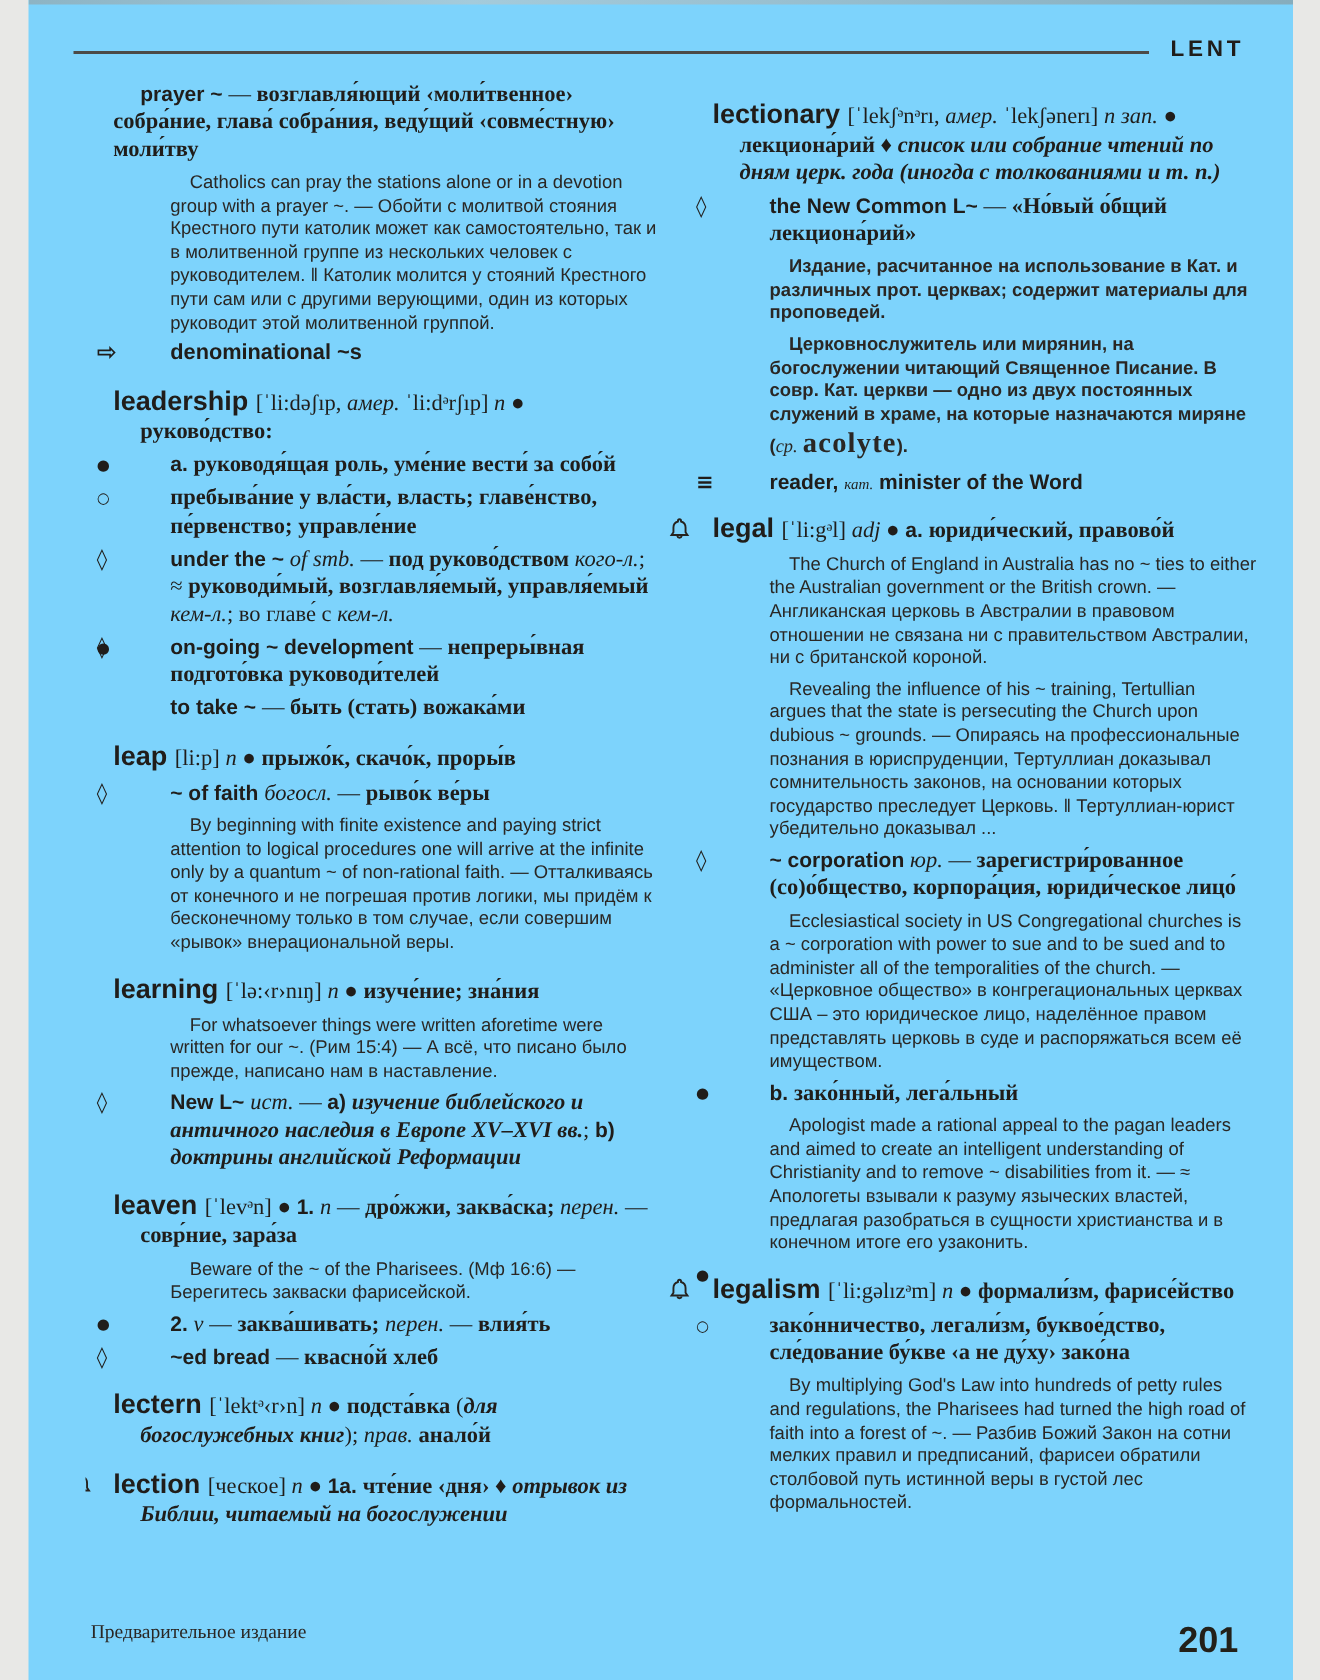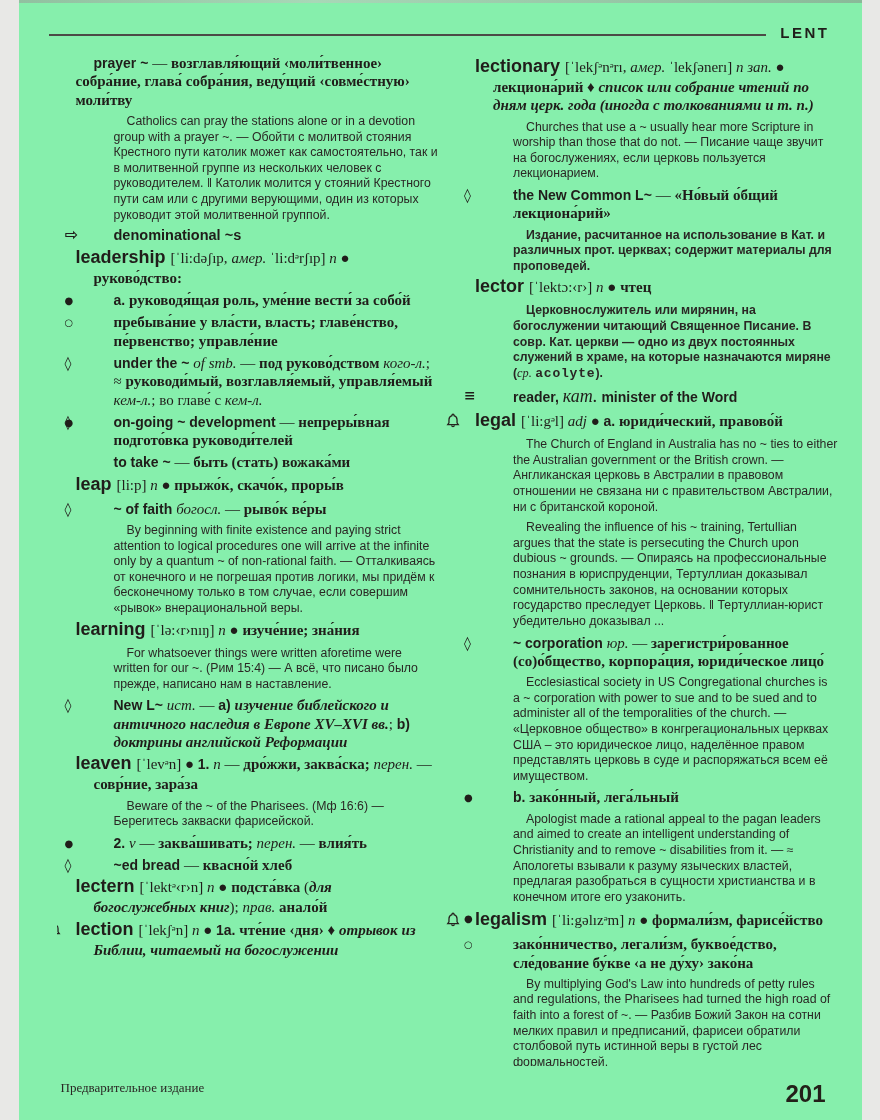--- a/index.html
+++ b/index.html
@@ -1,40 +1,40 @@
 <!DOCTYPE html>
 <html><head>
 <meta charset="utf-8">
 <style>
   html,body{margin:0;padding:0;background:#e8e8e6;}
-  .page{position:relative;width:843px;height:1120px;margin:0 auto;background:#86efac;
+  .page{position:relative;width:843px;height:1120px;margin:0 auto;background:#7dd3fc;
         color:#201d1a;overflow:hidden;font-family:"Liberation Serif",serif;}
   .scan-edge{position:absolute;top:0;left:0;right:0;height:3px;
         background:linear-gradient(to right,#9a9a96,#c4c4c0 35%,#8d8d89);opacity:.55;}
   .header{position:absolute;top:24px;left:30px;right:32px;display:flex;align-items:center;}
   .header .rule{flex:1;height:0;border-top:2px solid #4c4a47;margin-right:14px;margin-top:4px;}
   .header .title{font:700 15px "Liberation Sans",sans-serif;letter-spacing:2.5px;}
   .cols{position:absolute;top:54px;left:38px;right:24px;display:flex;gap:18px;height:1012px;overflow:hidden;}
   .col{flex:1;min-width:0;}
   .blk{position:relative;margin-top:4px;font-size:15px;line-height:1.22;}
-  .head{margin-top:2px;padding-left:37px;text-indent:-18px;}
+  .head{margin-top:12px;padding-left:37px;text-indent:-18px;}
   .cont{padding-left:19px;text-indent:18px;margin-top:0;}
   .sense,.phrase{padding-left:57px;}
   .ex,.note{padding-left:57px;text-indent:13px;font-family:"Liberation Sans",sans-serif;
         font-size:12.3px;line-height:1.27;margin-top:5px;color:#2a2724;}
   .note{font-weight:700;}
   .syn{padding-left:57px;font-family:"Liberation Sans",sans-serif;font-weight:700;font-size:14px;}
   .xref{padding-left:57px;font-family:"Liberation Sans",sans-serif;font-weight:700;font-size:14.5px;}
   .s-H{font-family:"Liberation Sans",sans-serif;font-weight:700;font-size:18px;}
   .s-h{font-family:"Liberation Sans",sans-serif;font-weight:700;font-size:14px;}
   .s-b{font-weight:700;}
   .s-i{font-style:italic;font-weight:400;font-family:"Liberation Serif",serif;}
   .s-bi{font-weight:700;font-style:italic;}
-  .s-eb{font-family:Liberation Mono, monospace;font-weight:700;font-size:13px;letter-spacing:.8px;}
-  .syn .s-i,.deriv .s-i{font-size:18px;}
+  .s-eb{font-family:Liberation Serif, serif;font-weight:700;font-size:19px;letter-spacing:.8px;}
+  .syn .s-i,.deriv .s-i{font-size:10px;}
   .mk{position:absolute;left:8px;top:1px;font-family:"DejaVu Sans",sans-serif;line-height:1;}
   .mk-bullet{font-size:10px;top:5px;}
   .mk-circle{font-size:10px;top:5px;font-weight:700;}
   .mk-diamond{font-size:14px;top:2px;}
   .mk-equiv{font-size:14px;font-weight:700;top:2px;}
   .mk-arrow{font-size:16px;top:0;}
   .mk-bell{top:3px;}
   .footer-left{position:absolute;left:42px;bottom:24px;font:13px "Liberation Serif",serif;color:#2a2724;}
   .page-number{position:absolute;right:36px;bottom:12px;font:700 24px "Liberation Sans",sans-serif;color:#232019;}
 </style>
@@ -68,28 +68,26 @@
         <div class="blk ex"><span class="txt"><span class="s-e">For whatsoever things were written aforetime were written for our ~. (Рим 15:4) — А всё, что писано было прежде, написано нам в наставление.</span></span></div>
         <div class="blk phrase"><span class="mk mk-diamond">◊</span><span class="txt"><span class="s-h">New L~ </span><span class="s-i">ист.</span><span class="s-r"> — </span><span class="s-h">a) </span><span class="s-bi">изучение библейского и античного наследия в Европе XV–XVI вв.</span><span class="s-r">; </span><span class="s-h">b) </span><span class="s-bi">доктрины английской Реформации</span></span></div>
         <div class="blk head"><span class="txt"><span class="s-H">leaven </span><span class="s-r">[ˈlevᵊn] ● </span><span class="s-h">1. </span><span class="s-i">n</span><span class="s-r"> — </span><span class="s-b">дро́жжи, заква́ска; </span><span class="s-i">перен.</span><span class="s-r"> — </span><span class="s-b">совр́ние, зара́за</span></span></div>
         <div class="blk ex"><span class="txt"><span class="s-e">Beware of the ~ of the Pharisees. (Мф 16:6) — Берегитесь закваски фарисейской.</span></span></div>
         <div class="blk sense"><span class="mk mk-bullet">●</span><span class="txt"><span class="s-h">2. </span><span class="s-i">v</span><span class="s-r"> — </span><span class="s-b">заква́шивать; </span><span class="s-i">перен.</span><span class="s-r"> — </span><span class="s-b">влия́ть</span></span></div>
         <div class="blk phrase"><span class="mk mk-diamond">◊</span><span class="txt"><span class="s-h">~ed bread </span><span class="s-r">— </span><span class="s-b">квасно́й хлеб</span></span></div>
         <div class="blk head"><span class="txt"><span class="s-H">lectern </span><span class="s-r">[ˈlektᵊ‹r›n] </span><span class="s-i">n</span><span class="s-r"> ● </span><span class="s-b">подста́вка </span><span class="s-r">(</span><span class="s-bi">для богослужебных книг</span><span class="s-r">); </span><span class="s-i">прав.</span><span class="s-r"> </span><span class="s-b">анало́й</span></span></div>
         <div class="blk head"><span class="mk mk-bell"><svg width="14" height="15" viewBox="0 0 24 26">
               <path d="M12 2c-1 0-1.8.8-1.8 1.8v.8C7 5.5 5 8.3 5 11.6V17l-2.2 3.2h18.4L19 17v-5.4c0-3.3-2-6.1-5.2-7v-.8C13.8 2.8 13 2 12 2z" fill="none" stroke="#26231f" stroke-width="2.2"></path>
               <path d="M9.4 21.5a2.7 2.7 0 0 0 5.2 0" fill="none" stroke="#26231f" stroke-width="2.2"></path>
-            </svg></span><span class="txt"><span class="s-H">lection </span><span class="s-r">[ˈlekʃᵊn] </span><span class="s-i">n</span><span class="s-r"> ● </span><span class="s-h">1a. </span><span class="s-b">чте́ние ‹дня› </span><span class="s-r">♦ </span><span class="s-bi">отрывок из Библии, читаемый на богослужении</span></span></div>
+            </svg></span><span class="txt"><span class="s-H">lection </span><span class="s-r">[ческое] </span><span class="s-i">n</span><span class="s-r"> ● </span><span class="s-h">1a. </span><span class="s-b">чте́ние ‹дня› </span><span class="s-r">♦ </span><span class="s-bi">отрывок из Библии, читаемый на богослужении</span></span></div>
       </div>
     <div class="col">
         <div class="blk head"><span class="txt"><span class="s-H">lectionary </span><span class="s-r">[ˈlekʃᵊnᵊrı, </span><span class="s-i">амер.</span><span class="s-r"> ˈlekʃənerı] </span><span class="s-i">n зап.</span><span class="s-r"> ● </span><span class="s-b">лекциона́рий </span><span class="s-r">♦ </span><span class="s-bi">список или собрание чтений по дням церк. года (иногда с толкованиями и т. п.)</span></span></div>
-        <div class="blk ex"><span class="txt"><span class="s-e">Churches that use a ~ usually hear more Scripture in worship than those that do not. — Писание чаще звучит на богослужениях, если церковь пользуется лекционарием.</span></span></div>
         <div class="blk phrase"><span class="mk mk-diamond">◊</span><span class="txt"><span class="s-h">the New Common L~ </span><span class="s-r">— </span><span class="s-b">«Но́вый о́бщий лекциона́рий»</span></span></div>
         <div class="blk note"><span class="txt"><span class="s-e">Издание, расчитанное на использование в Кат. и различных прот. церквах; содержит материалы для проповедей.</span></span></div>
-        <div class="blk head"><span class="txt"><span class="s-H">lector </span><span class="s-r">[ˈlektɔ:‹r›] </span><span class="s-i">n</span><span class="s-r"> ● </span><span class="s-b">чтец</span></span></div>
         <div class="blk note"><span class="txt"><span class="s-e">Церковнослужитель или мирянин, на богослужении читающий Священное Писание. В совр. Кат. церкви — одно из двух постоянных служений в храме, на которые назначаются миряне (</span><span class="s-i">ср.</span><span class="s-e"> </span><span class="s-eb">acolyte</span><span class="s-e">).</span></span></div>
         <div class="blk syn"><span class="mk mk-equiv">≡</span><span class="txt"><span class="s-e">reader, </span><span class="s-i">кат.</span><span class="s-e"> minister of the Word</span></span></div>
         <div class="blk head"><span class="mk mk-bell"><svg width="14" height="15" viewBox="0 0 24 26">
               <path d="M12 2c-1 0-1.8.8-1.8 1.8v.8C7 5.5 5 8.3 5 11.6V17l-2.2 3.2h18.4L19 17v-5.4c0-3.3-2-6.1-5.2-7v-.8C13.8 2.8 13 2 12 2z" fill="none" stroke="#26231f" stroke-width="2.2"></path>
               <path d="M9.4 21.5a2.7 2.7 0 0 0 5.2 0" fill="none" stroke="#26231f" stroke-width="2.2"></path>
             </svg></span><span class="txt"><span class="s-H">legal </span><span class="s-r">[ˈli:gᵊl] </span><span class="s-i">adj</span><span class="s-r"> ● </span><span class="s-h">a. </span><span class="s-b">юриди́ческий, правово́й</span></span></div>
         <div class="blk ex"><span class="txt"><span class="s-e">The Church of England in Australia has no ~ ties to either the Australian government or the British crown. — Англиканская церковь в Австралии в правовом отношении не связана ни с правительством Австралии, ни с британской короной.</span></span></div>
         <div class="blk ex"><span class="txt"><span class="s-e">Revealing the influence of his ~ training, Tertullian argues that the state is persecuting the Church upon dubious ~ grounds. — Опираясь на профессиональные познания в юриспруденции, Тертуллиан доказывал сомнительность законов, на основании которых государство преследует Церковь. ‖ Тертуллиан-юрист убедительно доказывал ...</span></span></div>
         <div class="blk phrase"><span class="mk mk-diamond">◊</span><span class="txt"><span class="s-h">~ corporation </span><span class="s-i">юр.</span><span class="s-r"> — </span><span class="s-b">зарегистри́рованное (со)о́бщество, корпора́ция, юриди́ческое лицо́</span></span></div>
         <div class="blk ex"><span class="txt"><span class="s-e">Ecclesiastical society in US Congregational churches is a ~ corporation with power to sue and to be sued and to administer all of the temporalities of the church. — «Церковное общество» в конгрегациональных церквах США – это юридическое лицо, наделённое правом представлять церковь в суде и распоряжаться всем её имуществом.</span></span></div>

